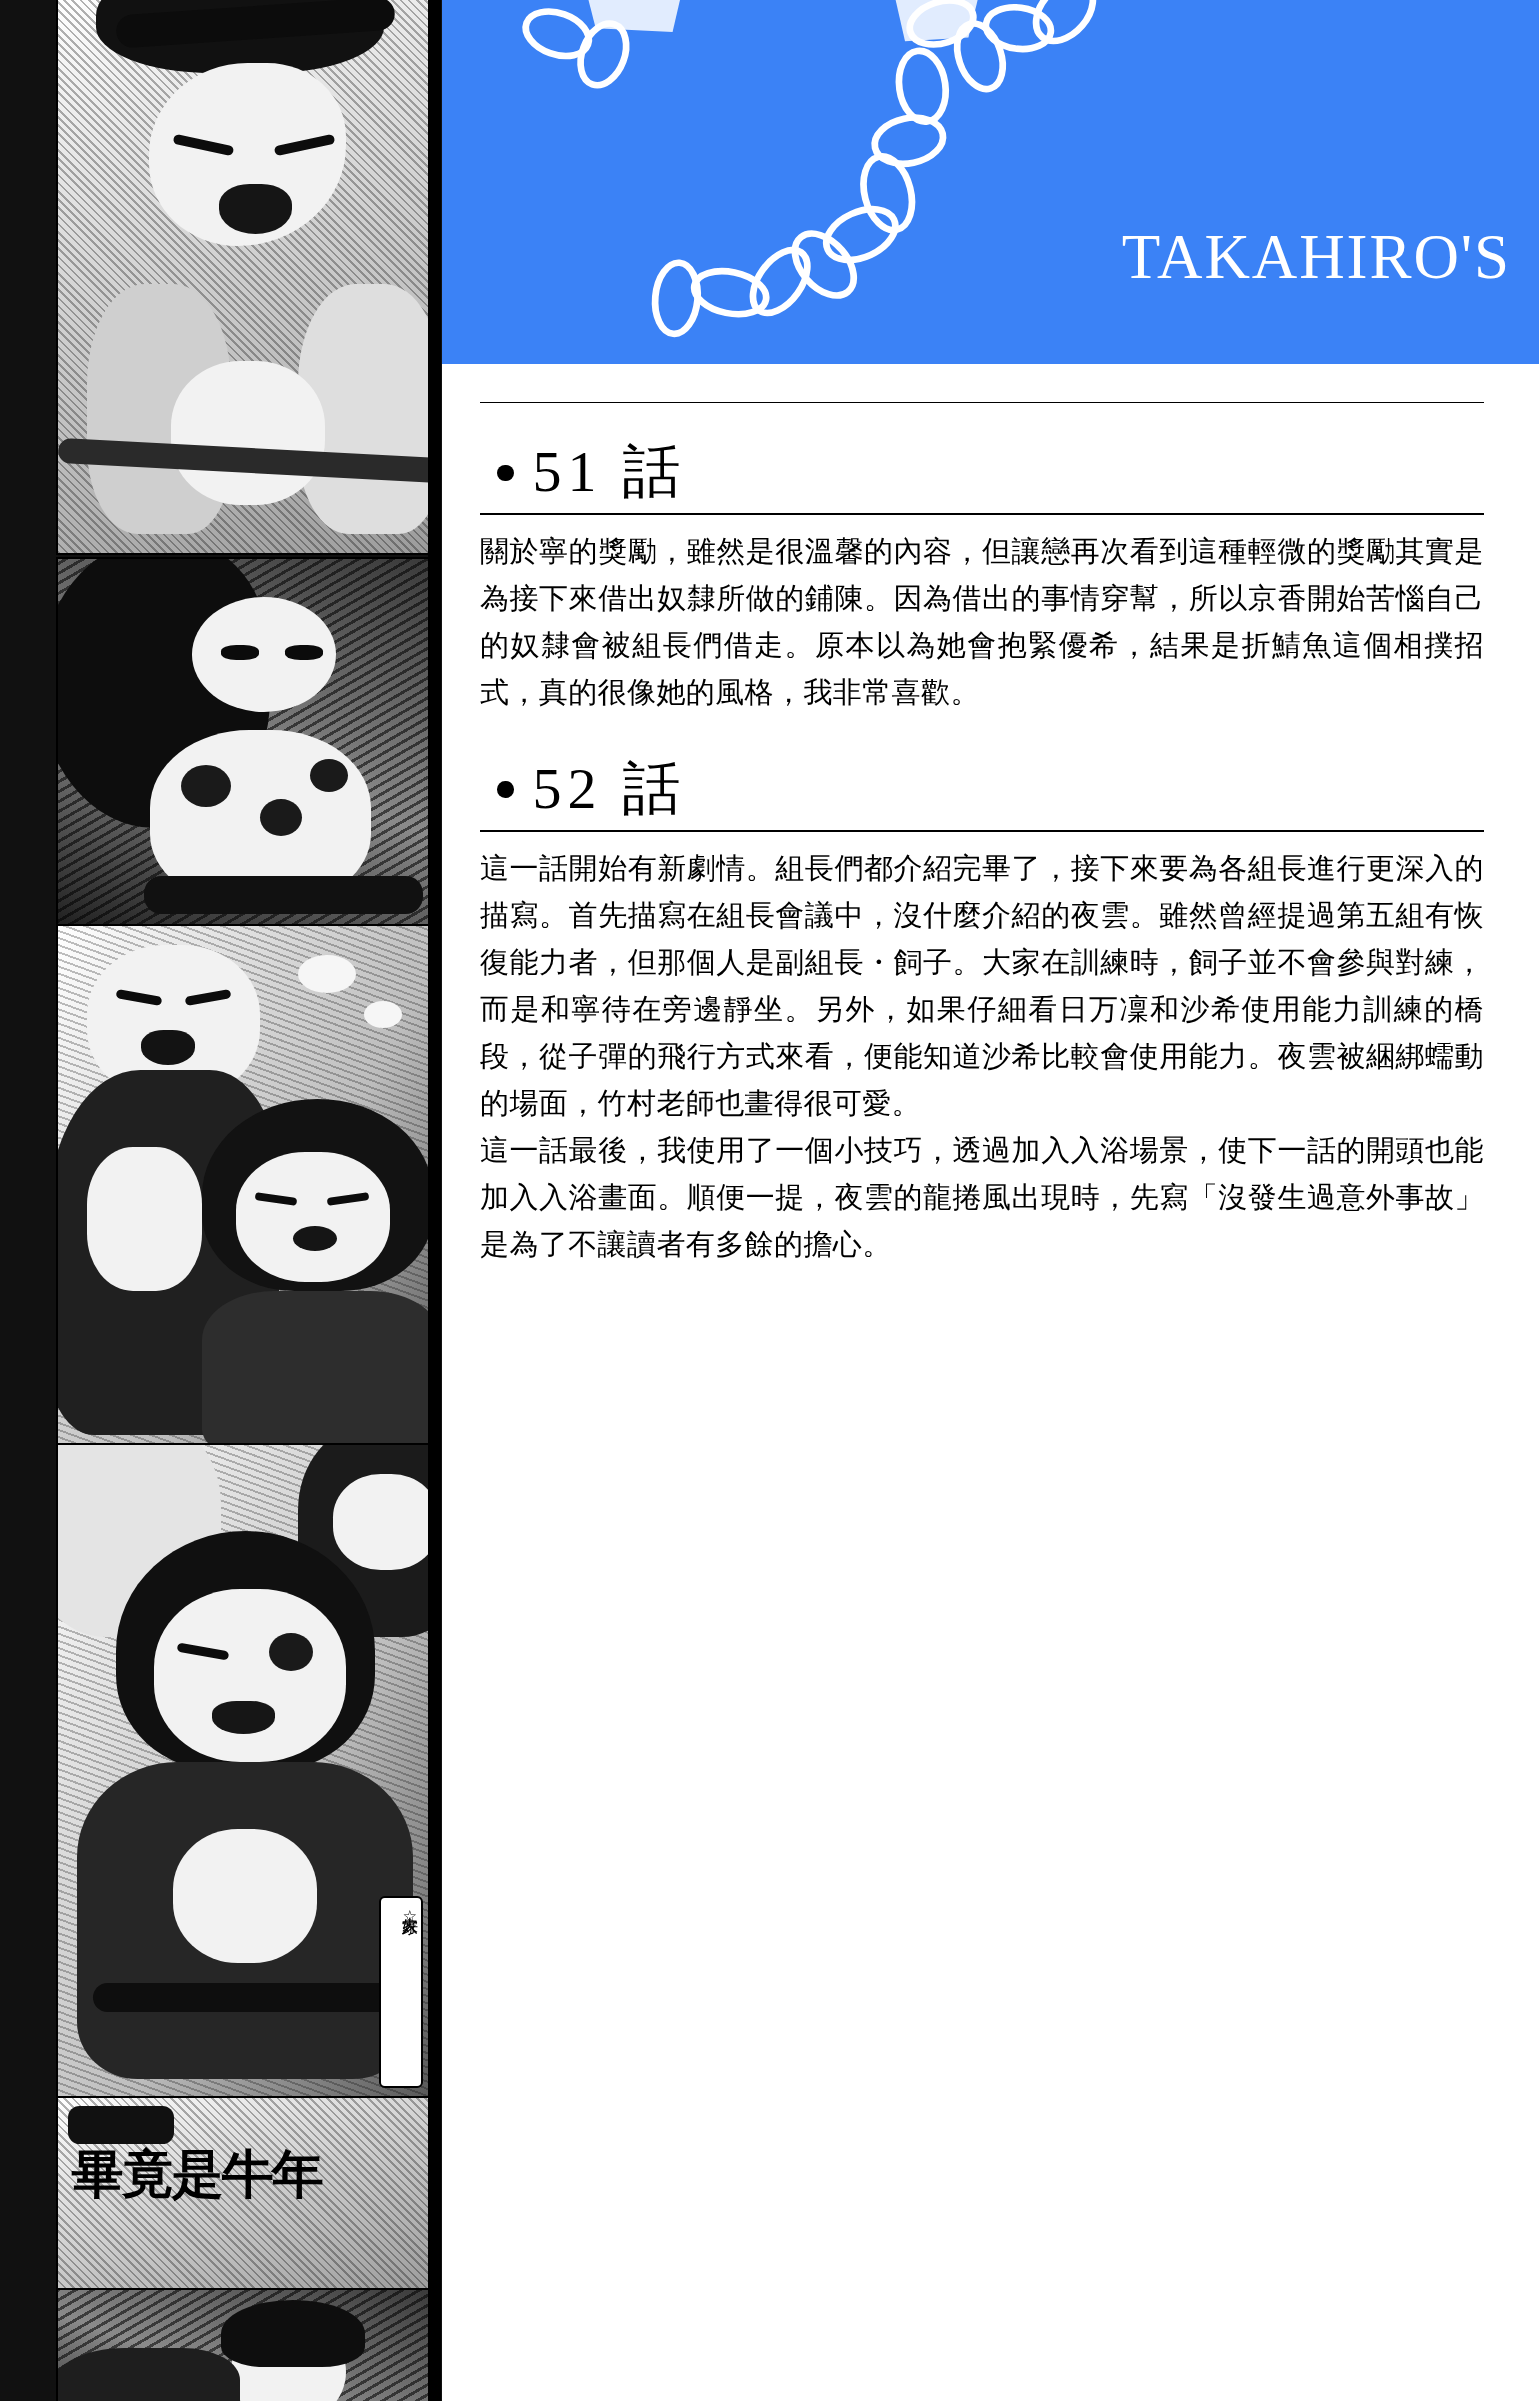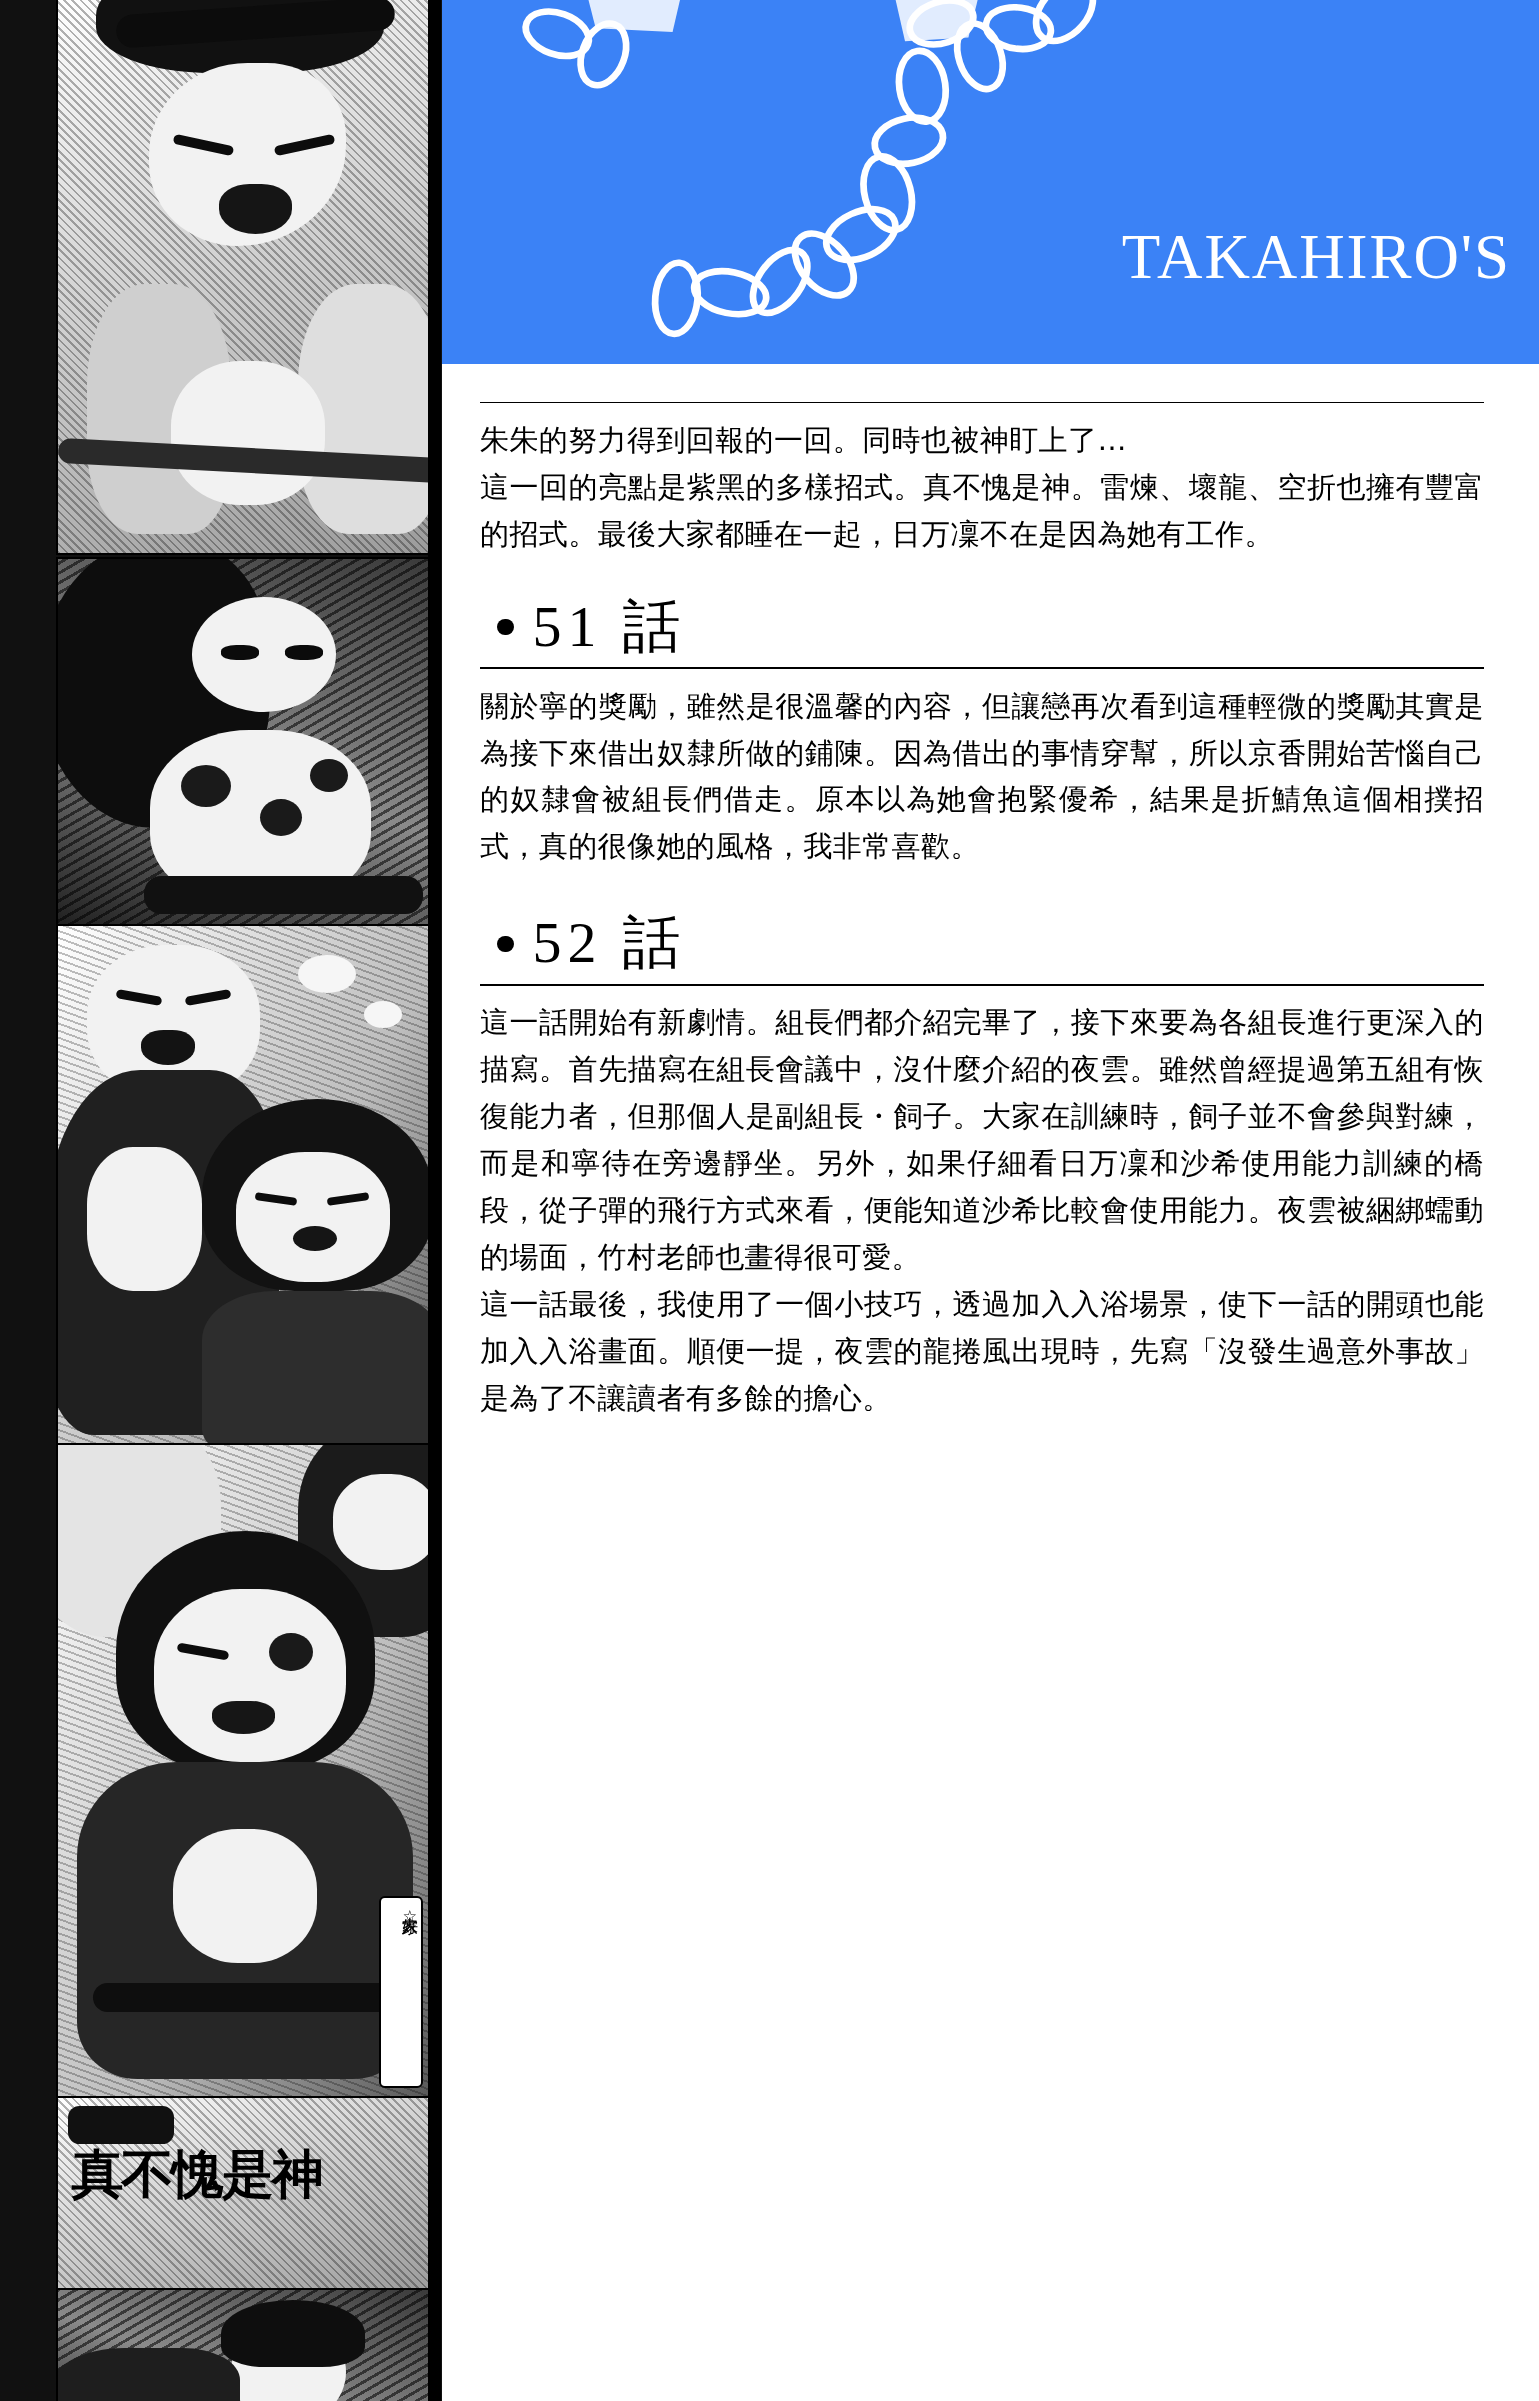--- a/index.html
+++ b/index.html
@@ -256,21 +256,21 @@
       <div class="blob" style="left:211px; top:188px; width:44px; height:38px; background:#1a1a1a; border-radius:50%;"></div>
       <div class="blob" style="left:154px; top:256px; width:63px; height:33px; background:#161616; border-radius:50% 50% 65% 65%;"></div>
       <div class="blob" style="left:19px; top:317px; width:336px; height:317px; background:#262626; border-radius:30% 30% 18% 18%;"></div>
       <div class="blob light" style="left:115px; top:384px; width:144px; height:134px; border-radius:45%;"></div>
       <div class="ink-stroke" style="left:35px; top:538px; width:317px; height:29px; border-radius:15.4px; background:#0e0e0e;"></div>
       <div class="bubble" style="right:7.7px; bottom:9.6px; width:44px; height:192px;">大家好☆</div>
     </div>
 
     <div class="panel" style="left:56px; top:2096px; width:373px; height:192px;">
       <div class="tone"></div>
-      <div class="sfx" style="left:13.4px; top:50px;">真不愧是神</div>
+      <div class="sfx" style="left:13.4px; top:50px;">畢竟是牛年</div>
       <div class="blob" style="left:9.6px; top:7.7px; width:106px; height:38px; background:#111; border-radius:11.5px;"></div>
     </div>
 
     <div class="panel" style="left:56px; top:2288px; width:373px; height:154px;">
       <div class="shade-dark"></div>
       <div class="blob light" style="left:173px; top:29px; width:115px; height:106px; border-radius:50%;"></div>
       <div class="blob" style="left:163px; top:9.6px; width:144px; height:67px; background:#0e0e0e; border-radius:50% 50% 30% 30%;"></div>
       <div class="blob" style="left:-9.6px; top:58px; width:192px; height:106px; background:#1e1e1e; border-radius:40% 30% 20% 30%;"></div>
     </div>
 
@@ -301,24 +301,20 @@
         <path d="M150,-10 L250,-10 L240,34 L160,30 Z"></path>
       </g>
     </svg>
     <div id="brand-title">TAKAHIRO'S</div>
   </div>
 
   <div id="content">
 
     <div class="section">
       <div class="rule"></div>
-      <div class="body-text">
-        <p>朱朱的努力得到回報的一回。同時也被神盯上了…</p>
-        <p>這一回的亮點是紫黑的多樣招式。真不愧是神。雷煉、壞龍、空折也擁有豐富的招式。最後大家都睡在一起，日万凜不在是因為她有工作。</p>
-      </div>
     </div>
 
     <div class="section" style="margin-top:39px;">
       <div class="sec-head">
         <span class="bullet"></span>
         <span class="sec-title">51 話</span>
       </div>
       <div class="rule"></div>
       <div class="body-text">
         <p>關於寧的獎勵，雖然是很溫馨的內容，但讓戀再次看到這種輕微的獎勵其實是為接下來借出奴隸所做的鋪陳。因為借出的事情穿幫，所以京香開始苦惱自己的奴隸會被組長們借走。原本以為她會抱緊優希，結果是折鯖魚這個相撲招式，真的很像她的風格，我非常喜歡。</p>

